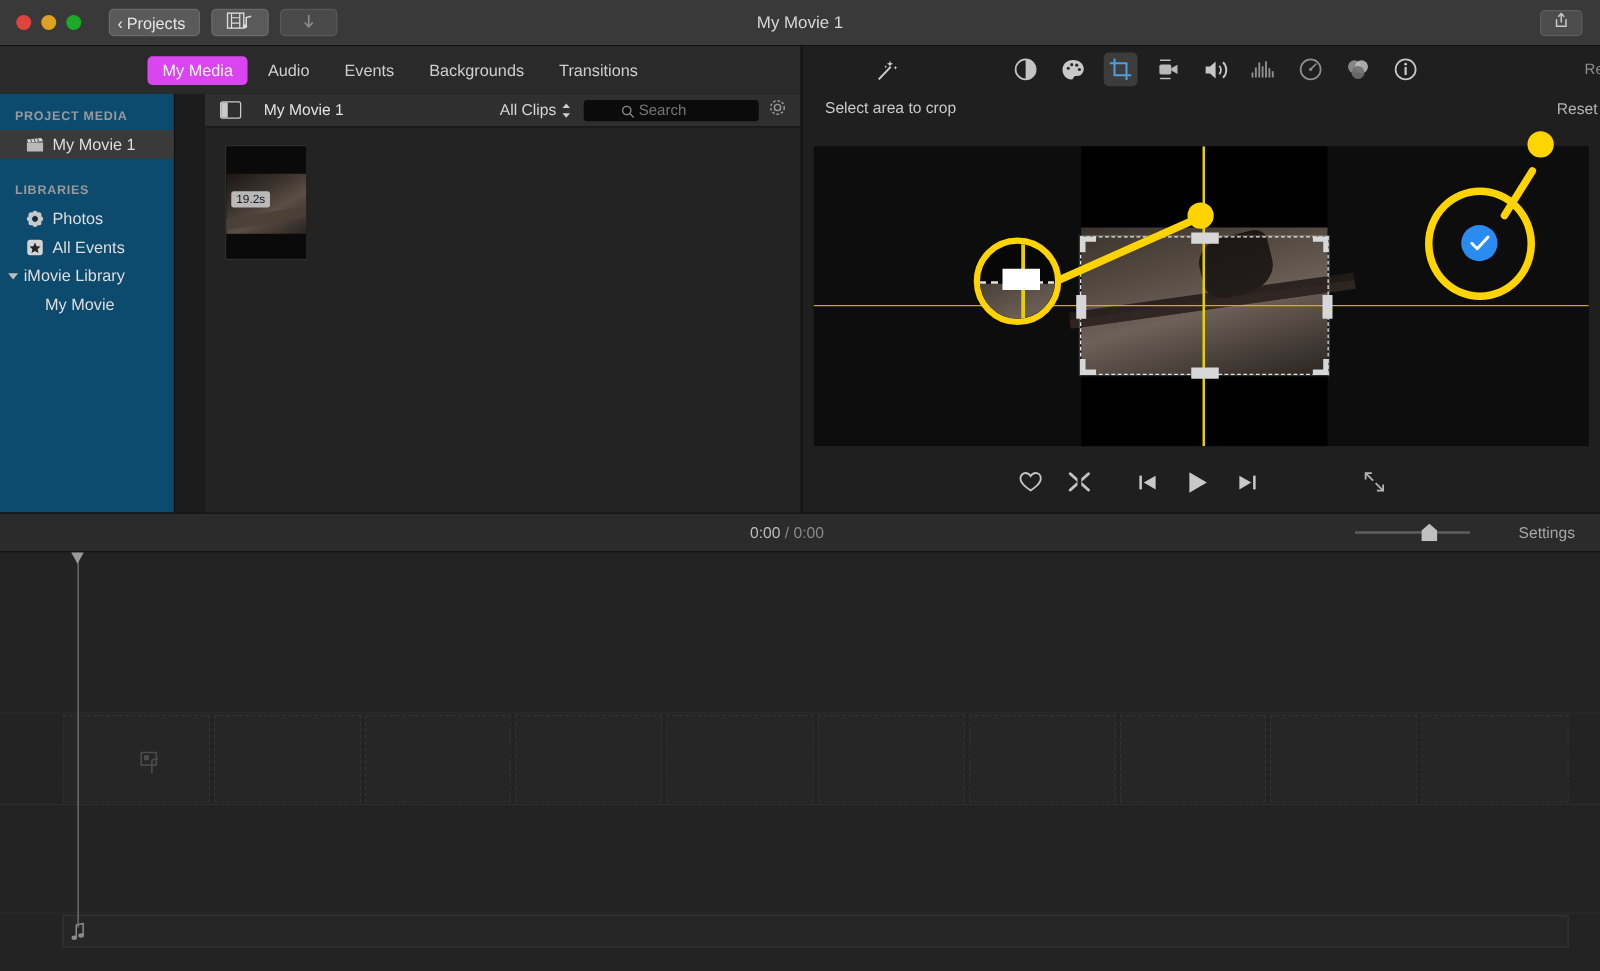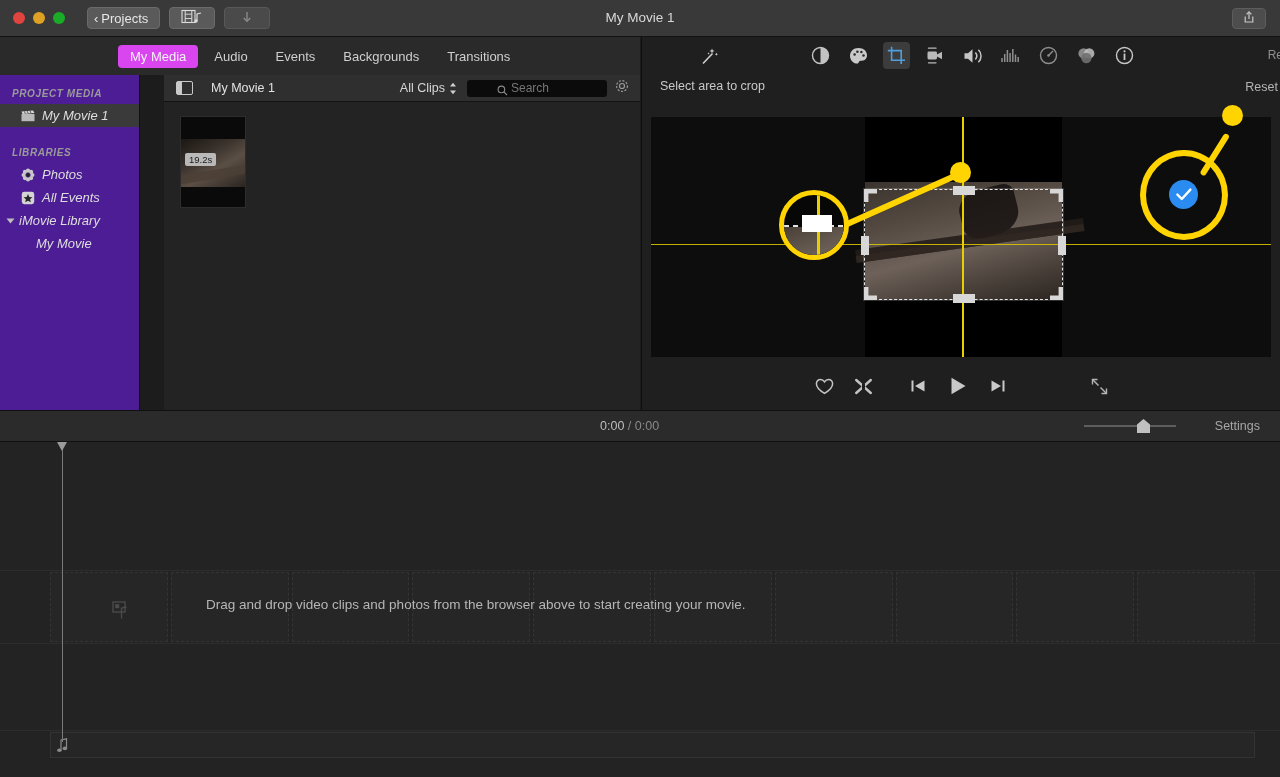--- a/index.html
+++ b/index.html
@@ -55,24 +55,23 @@
   .tab {
     font-size: 13px; color: #cfcfcf; padding: 4px 12px;
     border-radius: 4px; margin-right: 4px;
   }
   .tab.first { margin-left: 118px; }
   .tab.active { background: #d946ef; color: #f2f2f2; }
 
   
   .sidebar {
     position: absolute; left: 0; top: 75px; width: 140px; height: 335px;
-    background: #4c1d95;
+    background: #0c4a6e;
     border-right: 1px solid #101010;
     padding-top: 9px;
-    font-style: italic;
   }
   .side-head {
     font-size: 10px; font-weight: bold; color: #9a9a9a;
     letter-spacing: 0.6px; padding: 4px 0 5px 12px;
   }
   .side-row {
     display: flex; align-items: center; gap: 7px;
     height: 23px; padding-left: 20px;
     font-size: 13px; color: #dedede;
   }
@@ -703,21 +702,20 @@
 
     <div class="placeholder-icon">
       <svg width="17" height="19" viewBox="0 0 17 19">
         <rect x="1" y="1" width="12" height="10" fill="none" stroke="#6a6a6a" stroke-width="1.3"></rect>
         <rect x="3.2" y="3.2" width="4" height="4" fill="#6a6a6a"></rect>
         <path d="M9.5 7 L9.5 17.5" stroke="#6a6a6a" stroke-width="1.3"></path>
         <path d="M9.5 7 L14.5 6" stroke="#6a6a6a" stroke-width="1.3"></path>
       </svg>
     </div>
 
-    <div class="drop-text">Drag and drop video clips and photos from the browser above to start creating your movie.</div>
 
     <div class="audio-lane">
       <span class="note">
         <svg width="11" height="15" viewBox="0 0 11 15">
           <path d="M4 12 L4 2 L9.5 0.8 L9.5 10" fill="none" stroke="#8a8a8a" stroke-width="1.2"></path>
           <ellipse cx="2.4" cy="12.2" rx="2.3" ry="1.8" fill="#8a8a8a"></ellipse>
           <ellipse cx="7.9" cy="10.4" rx="2.3" ry="1.8" fill="#8a8a8a"></ellipse>
         </svg>
       </span>
     </div>

